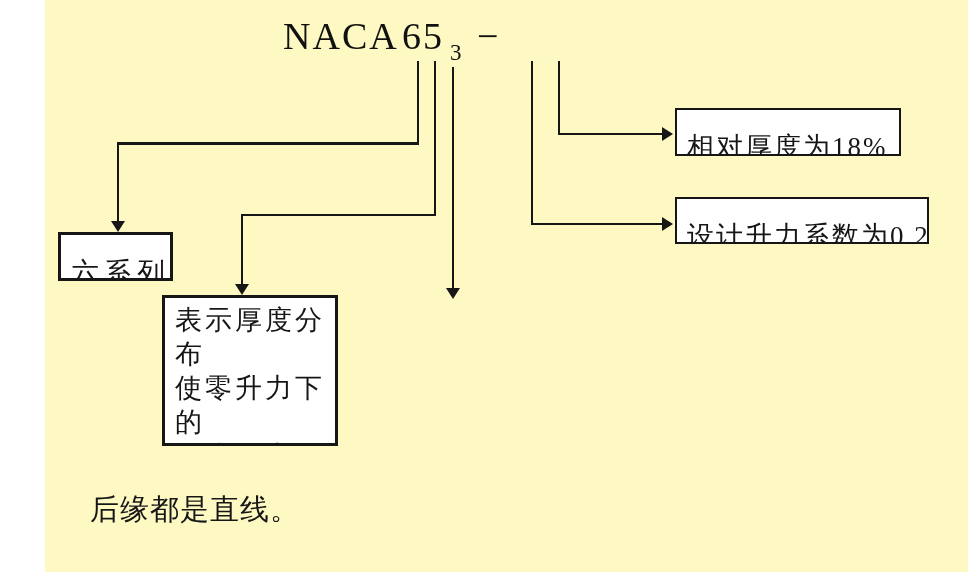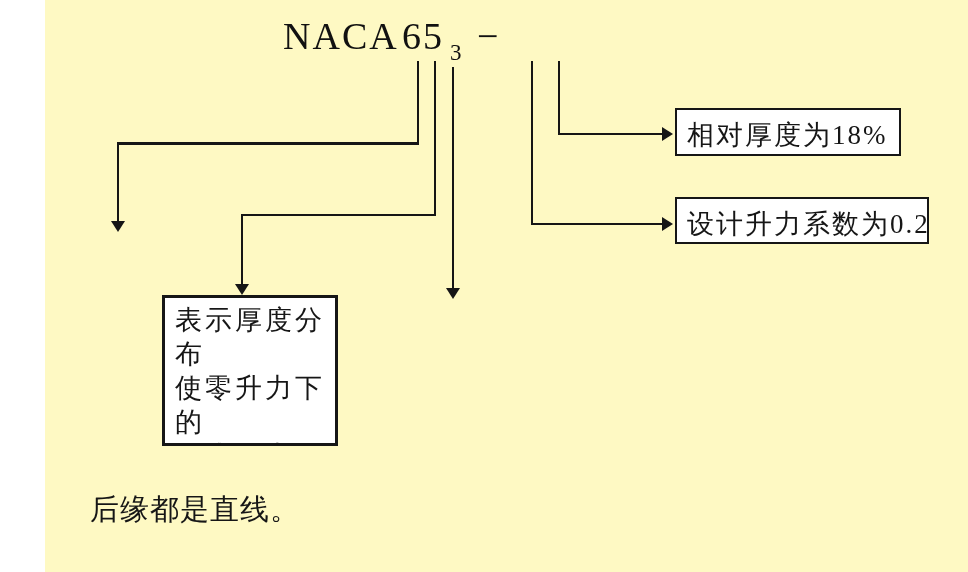--- a/index.html
+++ b/index.html
@@ -54,21 +54,21 @@
   }
   
   .lbox {
     position: absolute;
     box-sizing: border-box;
     border: 2px solid #161616;
     background: #ffffff;
     color: #161616;
     font-size: 27px;
     line-height: 43px;
-    padding: 4px 10px;
+    padding: 16px 10px;
     white-space: nowrap;
     overflow: hidden;
   }
   .lbox.thick { border-width: 3px; }
   .multiline {
     white-space: pre-line;
     line-height: 34px;
     padding-top: 5px;
     letter-spacing: 3px;
   }
@@ -113,20 +113,21 @@
   <div class="arr-down" style="left:401px; top:288px"></div>
 
   <div class="vline" style="left:486px; top:61px; width:2px; height:164px"></div>
   <div class="hline" style="left:486px; top:223px; width:132px; height:2px"></div>
   <div class="arr-right" style="left:617px; top:217px"></div>
 
   <div class="vline" style="left:513px; top:61px; width:2px; height:74px"></div>
   <div class="hline" style="left:513px; top:133px; width:105px; height:2px"></div>
   <div class="arr-right" style="left:617px; top:127px"></div>
 
+  <div class="lbox thick box-series" style="left:13px; top:232px; width:115px; height:49px">六系列</div>
 
   <div class="lbox thick multiline" style="left:117px; top:295px; width:176px; height:151px">表示厚度分布
 使零升力下的
 最小压力位置
 在0.5处</div>
 
 
   <div class="lbox box-right" style="left:630px; top:197px; width:254px; height:47px">设计升力系数为0.2</div>
 
   <div class="lbox box-right" style="left:630px; top:108px; width:226px; height:48px">相对厚度为18%</div>

